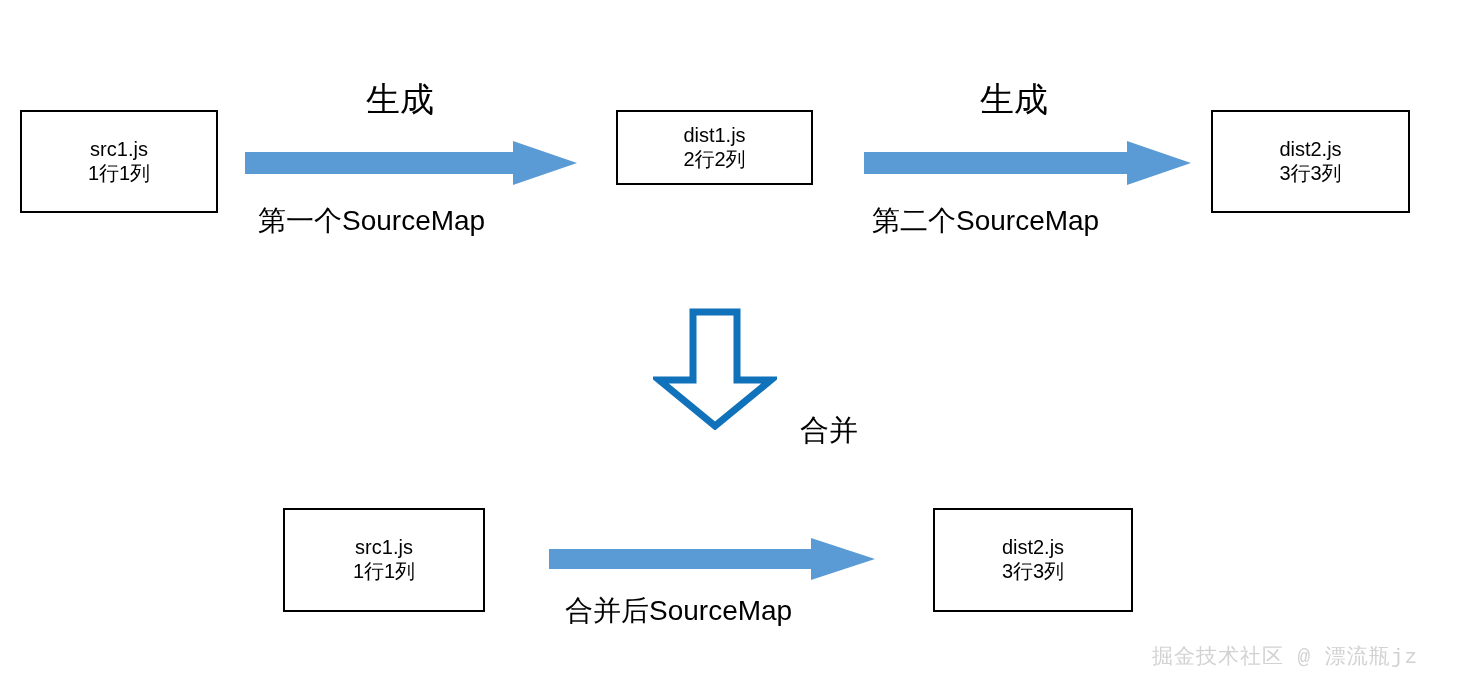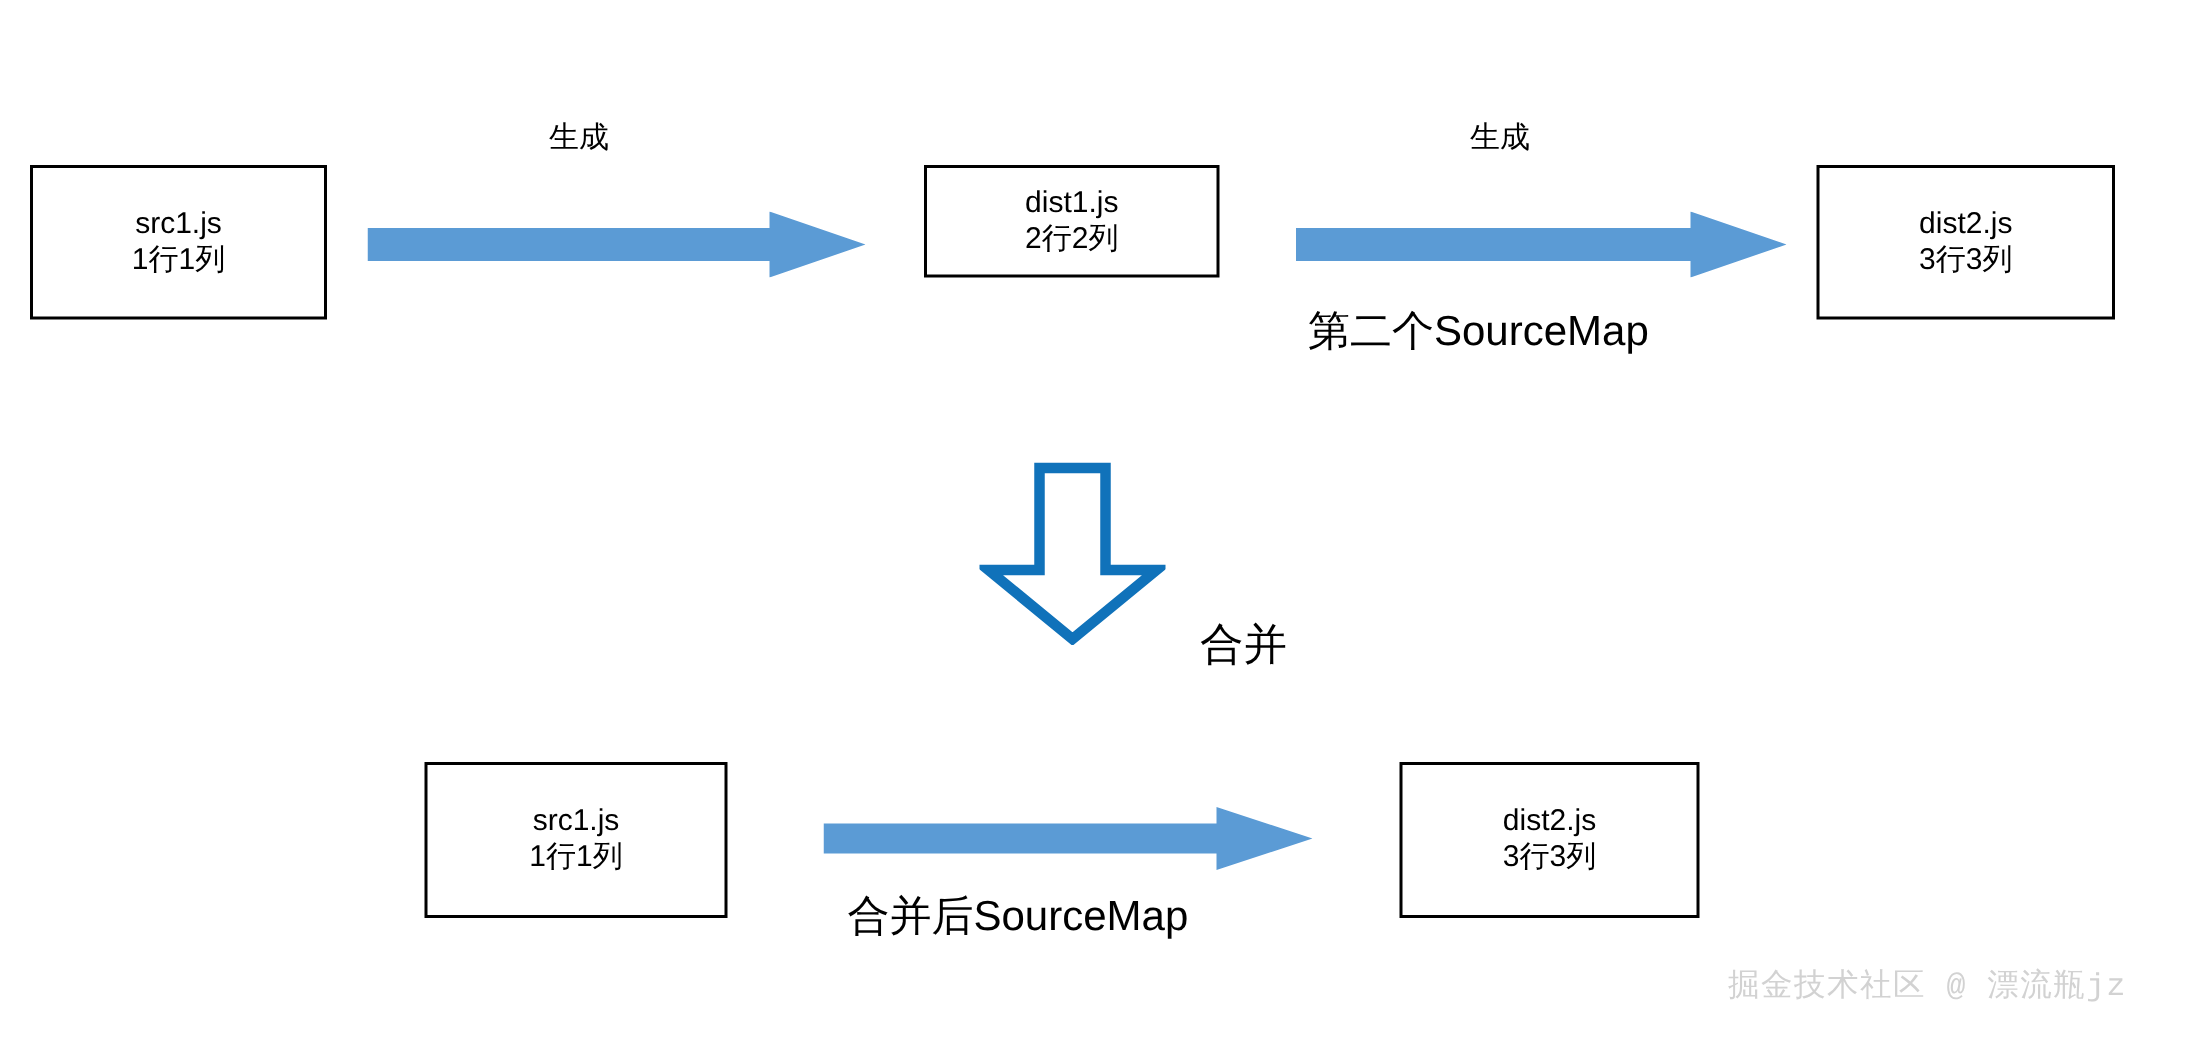--- a/index.html
+++ b/index.html
@@ -46,21 +46,21 @@
   .merge-arrow svg { display: block; }
 
   .edge-label {
     position: absolute;
     color: #000000;
     white-space: nowrap;
     font-size: 28px;
     font-family: "Liberation Sans", "DejaVu Sans", sans-serif;
     line-height: 1;
   }
-  .label-top { font-size: 20px; }
+  .label-top { font-size: 34px; }
   .label-bottom { font-size: 28px; }
   .label-merge { font-size: 29px; }
 
   .watermark {
     position: absolute;
     color: #d2d2d2;
     font-size: 21px;
     white-space: nowrap;
     letter-spacing: 1px;
     font-family: Liberation Mono, monospace;
@@ -75,20 +75,21 @@
     <span class="line1">src1.js</span>
     <span class="line2">1行1列</span>
   </div>
 
   <div class="arrow-h" style="left:245px; top:141px;">
     <svg width="332" height="44" viewBox="0 0 332 44" aria-hidden="true">
       <polygon points="0,11 268,11 268,0 332,22 268,44 268,33 0,33" fill="#5B9BD5"></polygon>
     </svg>
   </div>
   <div class="edge-label label-top" style="left:366px; top:82px;">生成</div>
+  <div class="edge-label label-bottom" style="left:258px; top:207px;">第一个SourceMap</div>
 
   <div class="node-box" style="left:616px; top:110px; width:197px; height:75px;">
     <span class="line1">dist1.js</span>
     <span class="line2">2行2列</span>
   </div>
 
   <div class="arrow-h" style="left:864px; top:141px;">
     <svg width="327" height="44" viewBox="0 0 327 44" aria-hidden="true">
       <polygon points="0,11 263,11 263,0 327,22 263,44 263,33 0,33" fill="#5B9BD5"></polygon>
     </svg>

